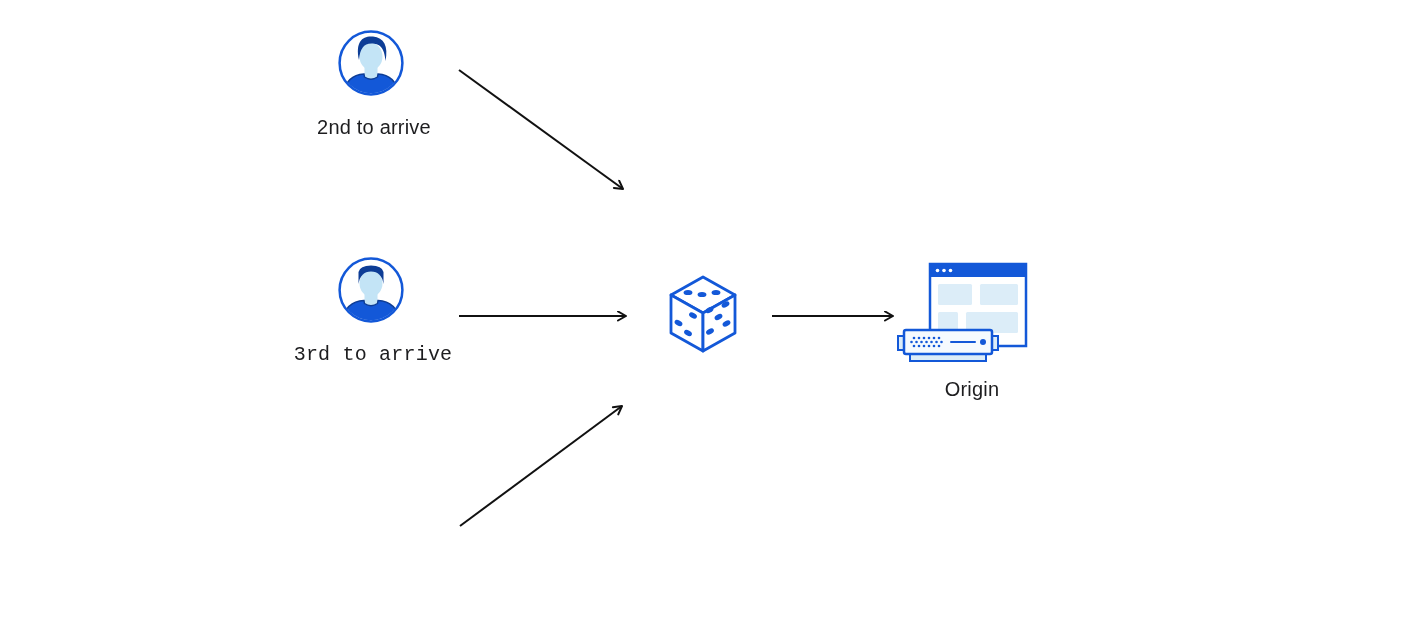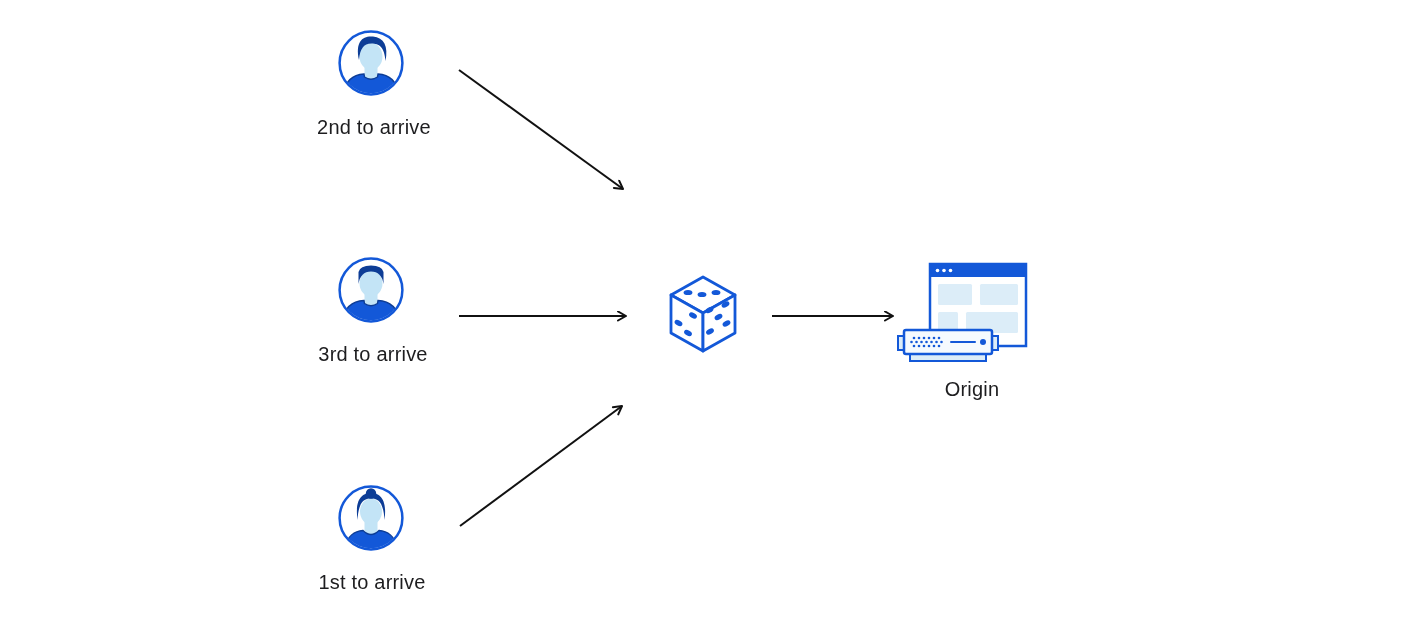--- a/index.html
+++ b/index.html
@@ -70,41 +70,23 @@
           </clipPath>
         </defs>
       <circle class="f-white st-accent" cx="33" cy="33" r="31.4" stroke-width="2.5"></circle>
       <g clip-path="url(#clipB)">
         <rect class="f-face" x="26.5" y="30" width="13" height="19"></rect>
         <path class="f-accent" d="M4,66 C6,48.5 17,44 26,43.5 L26.5,46.5 Q33,51 39.5,46.5 L40,43.5 C49,44 60,48.5 62,66 Z" style="stroke:var(--hair-navy)" stroke-width="1.4"></path>
         <ellipse class="f-face" cx="33" cy="26.5" rx="11.5" ry="13"></ellipse>
         <path class="f-navy" d="M20.5,27 L20.5,15 Q22,8.5 33,8.5 Q44,8.5 45.5,15 L45.5,27 Q43.5,14.5 33,14.5 Q22.5,14.5 20.5,27 Z"></path>
       </g>
     </svg>
-    <div class="node-label" style="left:35px;top:86px;">3rd to arrive</div>
+    <div class="node-label" style="left:35px;top:86px;font-family:Liberation Mono, monospace;">3rd to arrive</div>
   </div>
 
-  <div class="node" style="left:338px;top:485px;">
-    <svg class="av" width="66" height="66" viewBox="0 0 66 66">
-      <defs>
-          <clipPath id="clipC">
-            <circle cx="33" cy="33" r="30.3"></circle>
-          </clipPath>
-        </defs>
-      <circle class="f-white st-accent" cx="33" cy="33" r="31.4" stroke-width="2.5"></circle>
-      <g clip-path="url(#clipC)">
-        <rect class="f-face" x="26.5" y="30" width="13" height="20"></rect>
-        <path class="f-accent" d="M6,66 C8,50 18,46 25,45.5 Q33,53.5 41,45.5 C48,46 58,50 60,66 Z" style="stroke:var(--hair-navy)" stroke-width="1.4"></path>
-        <ellipse class="f-face" cx="33" cy="26.5" rx="11" ry="13"></ellipse>
-        <circle class="f-navy" cx="33" cy="8.5" r="5.2"></circle>
-        <path class="f-navy" d="M19.5,35 C16.5,13 25,8 33,8 C41,8 49.5,13 46.5,35 C45.5,17.5 40.5,13.5 33,13.5 C25.5,13.5 20.5,17.5 19.5,35 Z"></path>
-      </g>
-    </svg>
-    <div class="node-label" style="left:34px;top:86px;">1st to arrive</div>
-  </div>
 
   <div class="node" style="left:668px;top:274px;">
     <svg class="av" width="70" height="80" viewBox="0 0 70 80">
       <g class="f-white st-accent" stroke-width="2.8" stroke-linejoin="round">
         <path d="M35,3 L67,21 L35,39 L3,21 Z"></path>
         <path d="M3,21 L35,39 L35,77 L3,59 Z"></path>
         <path d="M67,21 L35,39 L35,77 L67,59 Z"></path>
       </g>
       <g class="f-accent">
 

